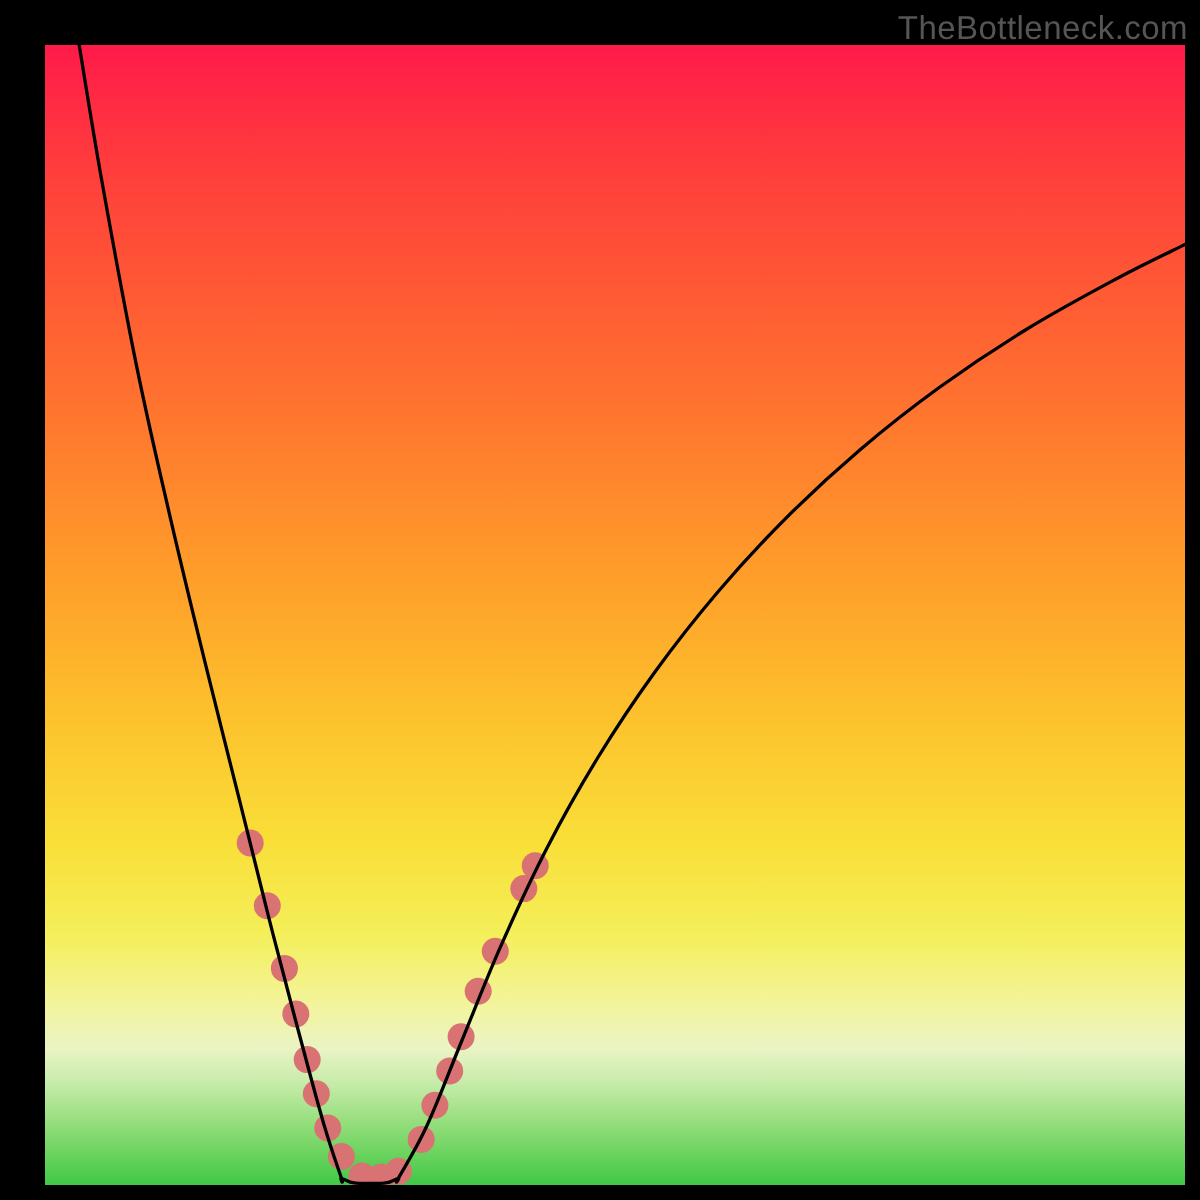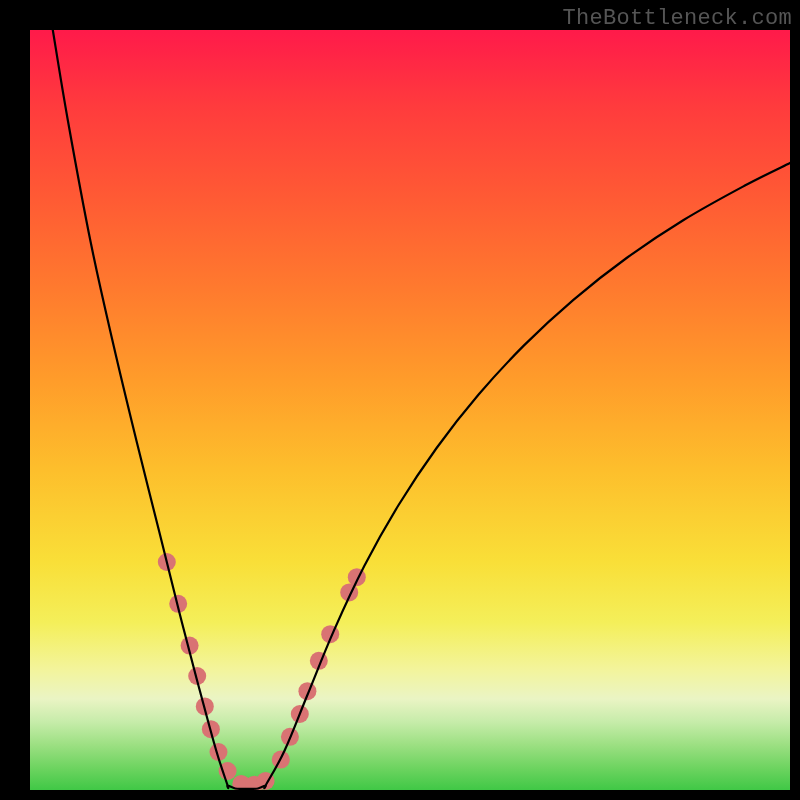--- a/index.html
+++ b/index.html
@@ -9,21 +9,20 @@
     height: 800px;
     overflow: hidden;
     background: #000;
     font-family: Arial, Helvetica, sans-serif;
   }
   .frame {
     position: relative;
     width: 800px;
     height: 792px;
     background: #000;
-    font-family: Liberation Mono, monospace;
   }
   .plot-area {
     position: absolute;
     left: 30px;
     top: 30px;
     width: 760px;
     height: 760px;
     background: linear-gradient(
       to bottom,
       #ff1a4a 0%,

